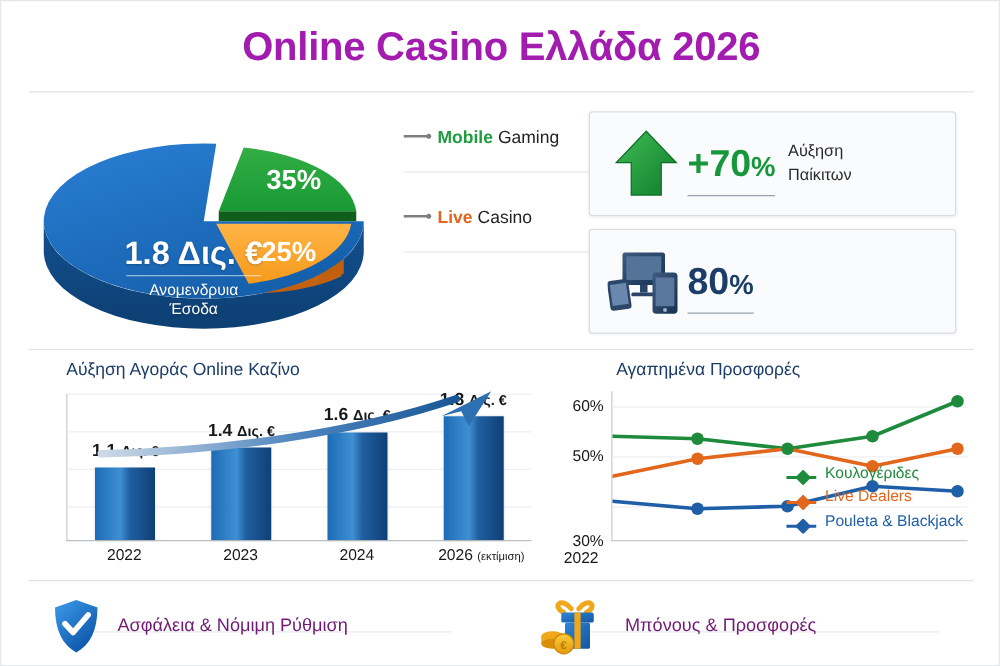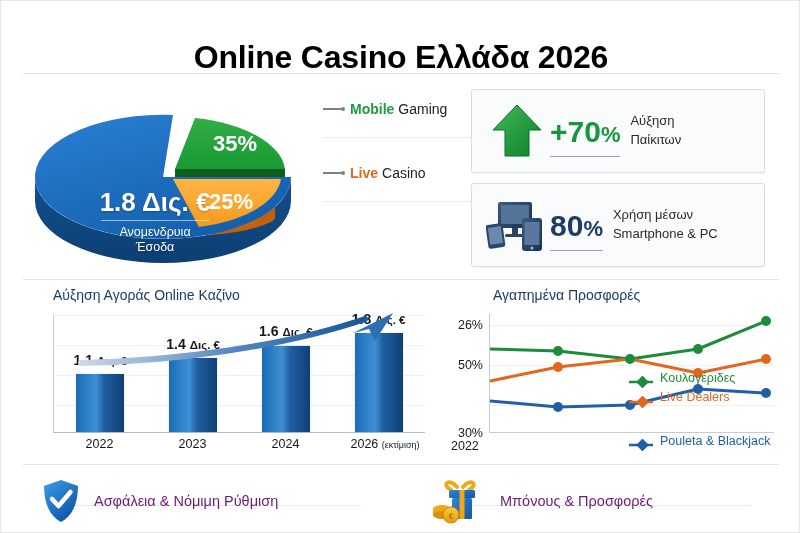--- a/index.html
+++ b/index.html
@@ -4,21 +4,21 @@
 <style>
   html,body{margin:0;padding:0;background:#fff;}
   body{width:800px;height:533px;overflow:hidden;
        font-family:"Liberation Sans","DejaVu Sans",sans-serif;
        color:#1a1a1a;-webkit-font-smoothing:antialiased;}
   .canvas{position:relative;width:800px;height:533px;background:#ffffff;
           border:1px solid #e4e6ea;box-sizing:border-box;overflow:hidden;}
 
   
   .title{position:absolute;left:0;top:18px;width:800px;text-align:center;
-         font-size:32px;font-weight:bold;color:#000000;letter-spacing:-0.2px;margin-top:20px;}
+         font-size:32px;font-weight:bold;color:#a21caf;letter-spacing:-0.2px;}
   .hr{position:absolute;height:1px;background:#dfe3e8;left:22px;width:756px;}
   .hr.h1{top:72px;}
   .hr.h2{top:278px;}
   .hr.h3{top:463px;}
 
   
   .pie-panel{position:absolute;left:22px;top:80px;width:440px;height:195px;}
   .pie-wrap{position:absolute;left:0;top:0;width:320px;height:190px;}
   .pie-svg{position:absolute;left:0;top:0;}
   .pie-center{position:absolute;left:52px;top:108px;width:160px;text-align:center;
@@ -86,21 +86,21 @@
   .yticks{position:absolute;left:0;top:26px;width:46px;height:120px;}
   .ytick{position:absolute;right:4px;font-size:12.5px;color:#16181c;
          transform:translateY(-50%);}
   .line-xaxis{position:absolute;left:10px;top:152px;font-size:12.5px;color:#16181c;}
   .legend{position:absolute;left:188px;top:82px;width:165px;}
   .legitem{display:flex;align-items:flex-end;font-size:12.5px;font-weight:normal;
            line-height:1.55;white-space:nowrap;}
   .legitem .lmark{flex:0 0 auto;margin-right:5px;}
   .leg-green{color:#1e8a3c;}
   .leg-orange{color:#e2661c;}
-  .leg-blue{color:#1f5fa8;margin-top:24px;}
+  .leg-blue{color:#1f5fa8;}
 
   
   .foot{position:absolute;top:470px;height:60px;display:flex;align-items:center;}
   .foot.f1{left:40px;}
   .foot.f2{left:430px;}
   .foot-icon{margin-right:13px;display:flex;align-items:center;}
   .foot-txt{font-size:14.5px;color:#701a75;}
   .foot-shadow{position:absolute;height:1px;background:#e8eaed;}
   .fs1{left:60px;top:504px;width:300px;}
   .fs2{left:450px;top:504px;width:300px;}
@@ -229,24 +229,20 @@
           <rect x="3" y="29" width="13" height="17" fill="#6a87ad" transform="rotate(-8 9 38)"></rect>
 
           <rect x="36" y="20" width="20" height="33" rx="3" fill="url(#scrG)"></rect>
           <rect x="38.5" y="24" width="15" height="23" fill="#5a779e"></rect>
           <circle cx="46" cy="50" r="1.6" fill="#9fb2c9"></circle>
         </svg>
       </div>
       <div class="stat-mid">
         <div class="stat-big navy"><span>80</span><span class="pct">%</span></div>
         <div class="stat-rule"></div>
-      </div>
-      <div class="stat-txt">
-        <div>Χρήση μέσων</div>
-        <div class="l2">Smartphone &amp; PC</div>
       </div>
     </div>
   </div>
 
   <div class="hr h2"></div>
 
   <div class="barpanel">
     <div class="bar-title">Αύξηση Αγοράς Online Καζίνο</div>
 
     <div class="bar-plot">
@@ -305,21 +301,21 @@
       <div class="xtick">2024</div>
       <div class="xtick"><span>2026</span>
         <span class="est">(εκτίμιση)</span></div>
     </div>
   </div>
 
   <div class="linepanel">
     <div class="line-title">Αγαπημένα Προσφορές</div>
 
     <div class="yticks">
-      <div class="ytick" style="top:12px;">26%</div>
+      <div class="ytick" style="top:12px;">60%</div>
       <div class="ytick" style="top:52px;">50%</div>
       <div class="ytick" style="top:92px;margin-top:28px;">30%</div>
     </div>
 
     <div class="line-plot">
       <div class="gridline" style="top:12px;"></div>
       <div class="gridline" style="top:52px;"></div>
       <div class="gridline" style="top:92px;"></div>
 
       <svg width="285" height="120" viewBox="0 0 285 120" style="position:absolute;left:0;top:0;">

